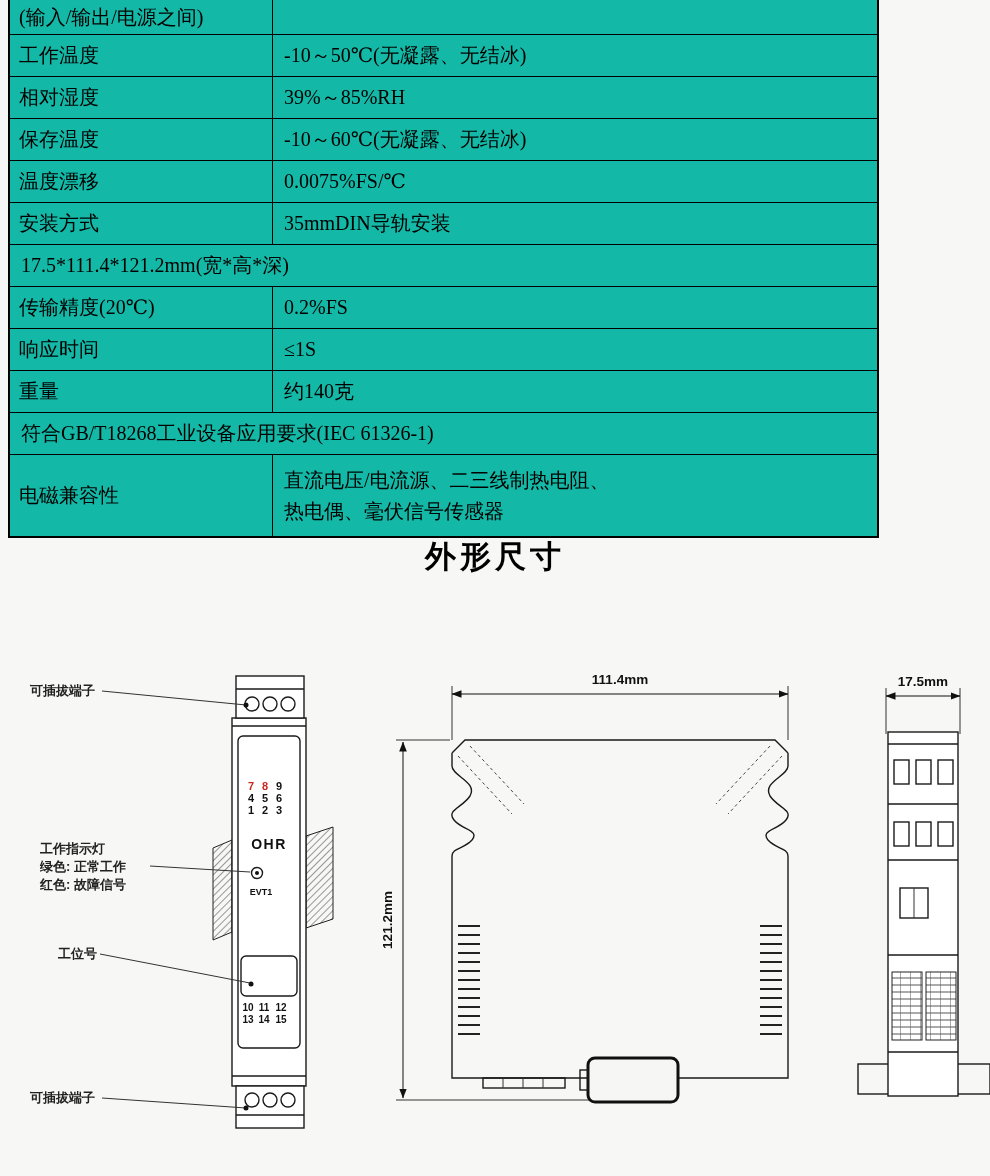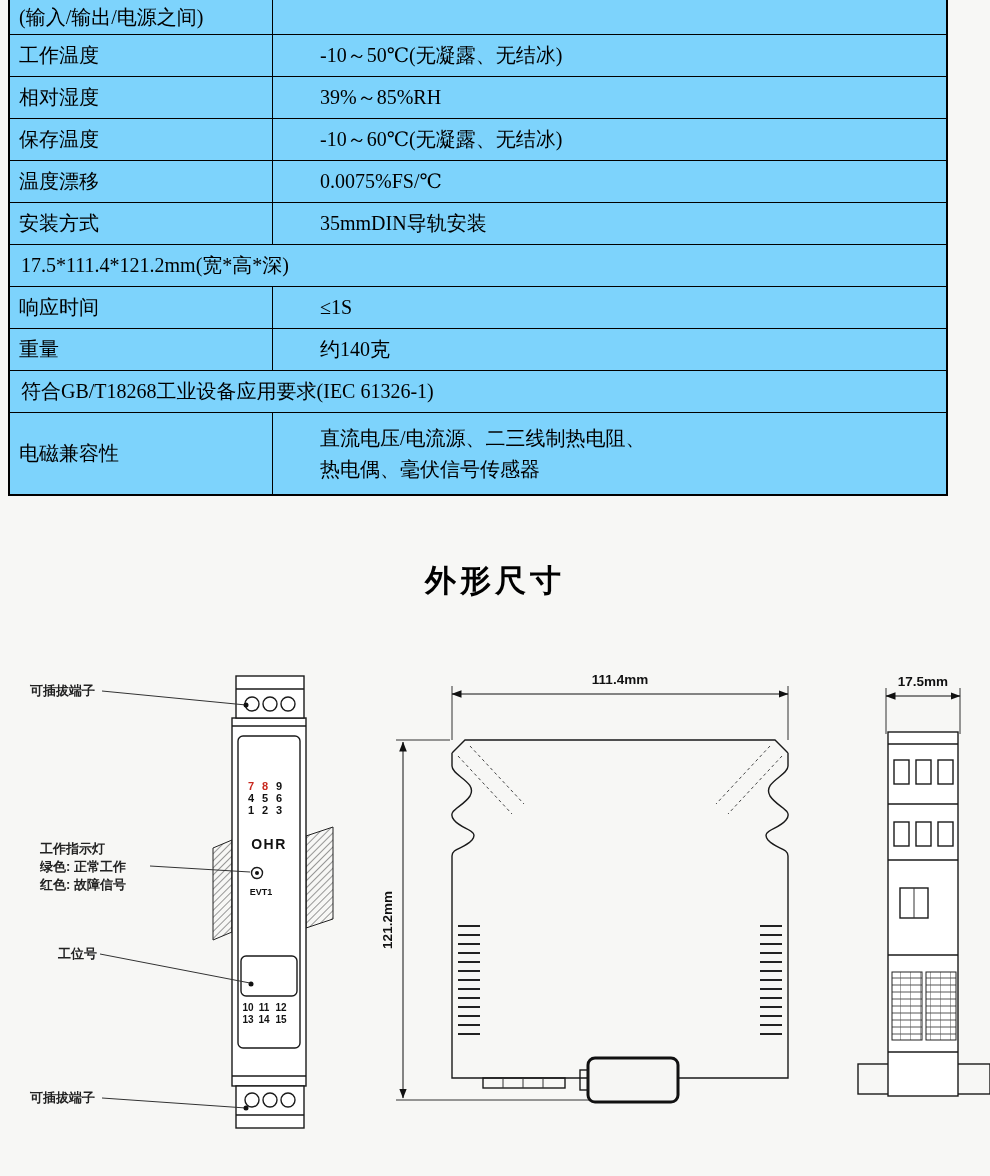--- a/index.html
+++ b/index.html
@@ -3,35 +3,35 @@
 <meta charset="utf-8">
 <style>
   html,body{margin:0;padding:0;}
   body{
     width:990px;height:1176px;position:relative;overflow:hidden;
     background:#f7f7f5;color:#000;
     font-family:"Liberation Sans","DejaVu Sans",sans-serif;
   }
   
   .spec-table{
-    position:absolute;left:8px;top:0;width:940px;
-    border:2px solid #000;border-top:none;background:#7dd3fc;
+    position:absolute;left:8px;top:0;width:871px;
+    border:2px solid #000;border-top:none;background:#14b8a6;
     font-family:"Liberation Serif","DejaVu Serif",serif;
     font-size:20px;box-sizing:border-box;
   }
   .tr{display:flex;min-height:41px;}
-  .tr + .tr{border-top:1.5px solid #000;gap:36px;}
+  .tr + .tr{border-top:1.5px solid #000;}
   .tr.h-first{min-height:34px;}
   .tr.h-last{min-height:81px;}
   .td{display:flex;align-items:center;box-sizing:border-box;}
   .td.label{flex:0 0 263px;width:263px;border-right:1.5px solid #000;padding-left:9px;}
   .td.value{flex:1;padding-left:11px;white-space:pre-line;line-height:1.55;}
   
   .section-title{
-    position:absolute;top:560px;left:0;width:100%;
+    position:absolute;top:536px;left:0;width:100%;
     text-align:center;font-size:31px;font-weight:700;letter-spacing:4px;color:#000;
   }
   
   svg.drawing{position:absolute;left:0;top:656px;}
   .shape{fill:#fff;stroke:#1a1a1a;stroke-width:1.4;}
   .ln{stroke:#1a1a1a;stroke-width:1.4;fill:none;}
   .thin{stroke:#333;stroke-width:1;fill:none;}
   .dim{stroke:#111;stroke-width:1;fill:none;}
   .dotted{stroke:#444;stroke-width:1;stroke-dasharray:3 3;fill:none;}
   .vent{stroke:#222;stroke-width:2;fill:none;}
@@ -70,20 +70,24 @@
     <div class="td value">0.0075%FS/℃</div>
   </div>
   <div class="tr">
     <div class="td label">安装方式</div>
     <div class="td value">35mmDIN导轨安装</div>
   </div>
   <div class="tr">
     <div class="td value">17.5*111.4*121.2mm(宽*高*深)</div>
   </div>
   <div class="tr">
+    <div class="td label">传输精度(20℃)</div>
+    <div class="td value">0.2%FS</div>
+  </div>
+  <div class="tr">
     <div class="td label">响应时间</div>
     <div class="td value">≤1S</div>
   </div>
   <div class="tr">
     <div class="td label">重量</div>
     <div class="td value">约140克</div>
   </div>
   <div class="tr">
     <div class="td value">符合GB/T18268工业设备应用要求(IEC 61326-1)</div>
   </div>

